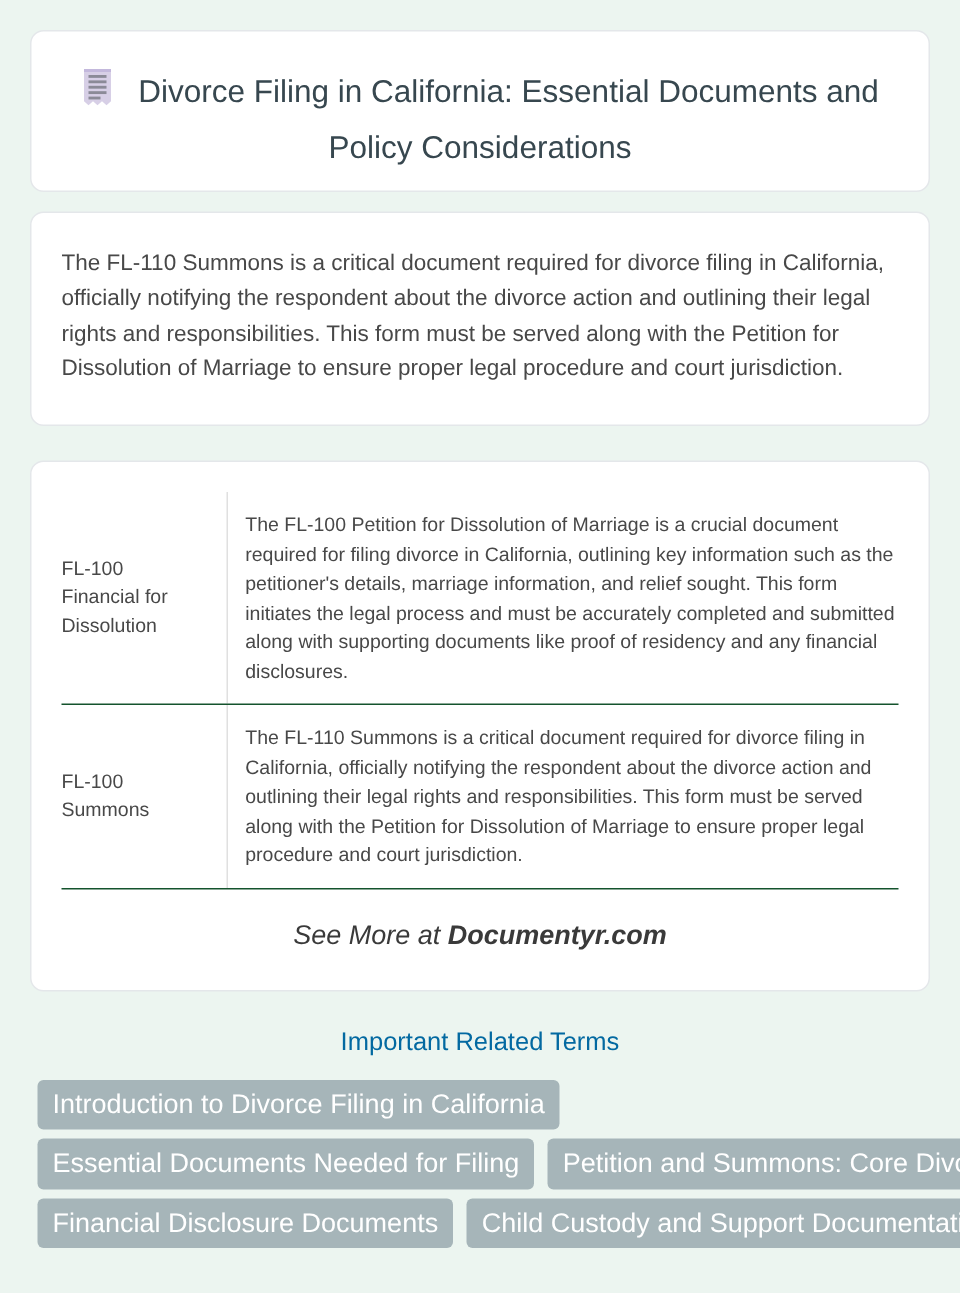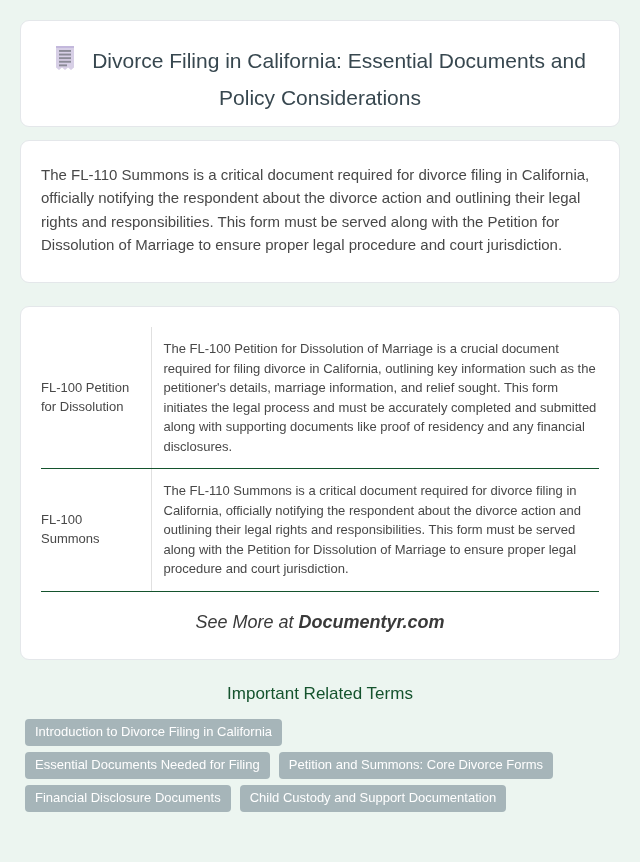--- a/index.html
+++ b/index.html
@@ -78,35 +78,35 @@
     font-size: 18px;
     color: #3a3a3a;
   }
   .see-more b { font-weight: 700; }
   
   .related-heading {
     margin-top: 24px;
     text-align: center;
     font-size: 17px;
     font-weight: 500;
-    color: #14532d;
+    color: #0369a1;
   }
   .tags-wrap {
     margin: 15px 25px 0 25px;
   }
   .tag-row {
     display: flex;
     gap: 9px;
     margin-bottom: 6px;
   }
   .tag {
     display: inline-block;
     background: #a6b5b9;
     color: #ffffff;
-    font-size: 13px;
+    font-size: 18px;
     line-height: 1.25;
     padding: 5px 10px 6px 10px;
     border-radius: 4px;
     white-space: nowrap;
     cursor: pointer;
   }
 </style>
 </head>
 <body>
 
@@ -125,21 +125,21 @@
 </div>
 
 <div class="card summary-card">
   <p class="summary-text">The FL-110 Summons is a critical document required for divorce filing in California, officially notifying the respondent about the divorce action and outlining their legal rights and responsibilities. This form must be served along with the Petition for Dissolution of Marriage to ensure proper legal procedure and court jurisdiction.</p>
 </div>
 
 <div class="card table-card">
   <table class="terms-table">
     <tbody>
       <tr>
-        <td class="term-cell">FL-100 Petition for Dissolution</td>
+        <td class="term-cell">FL-100 Financial for Dissolution</td>
         <td class="desc-cell">The FL-100 Petition for Dissolution of Marriage is a crucial document required for filing divorce in California, outlining key information such as the petitioner's details, marriage information, and relief sought. This form initiates the legal process and must be accurately completed and submitted along with supporting documents like proof of residency and any financial disclosures.</td>
       </tr>
       <tr>
         <td class="term-cell">FL-100 Summons</td>
         <td class="desc-cell">The FL-110 Summons is a critical document required for divorce filing in California, officially notifying the respondent about the divorce action and outlining their legal rights and responsibilities. This form must be served along with the Petition for Dissolution of Marriage to ensure proper legal procedure and court jurisdiction.</td>
       </tr>
     </tbody>
   </table>
   <div class="see-more"><span>See More at </span><b>Documentyr.com</b></div>
 </div>

